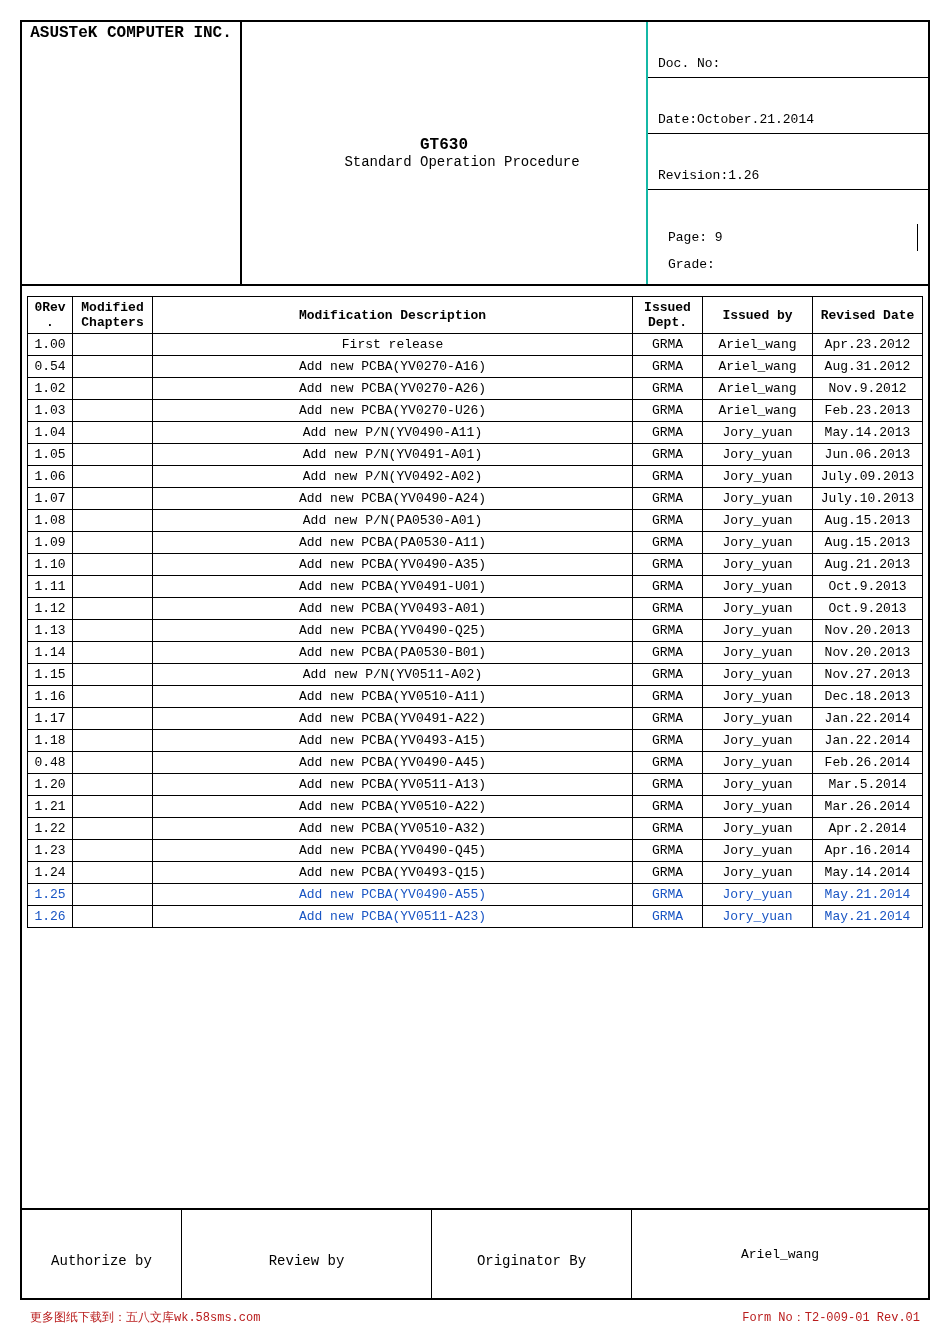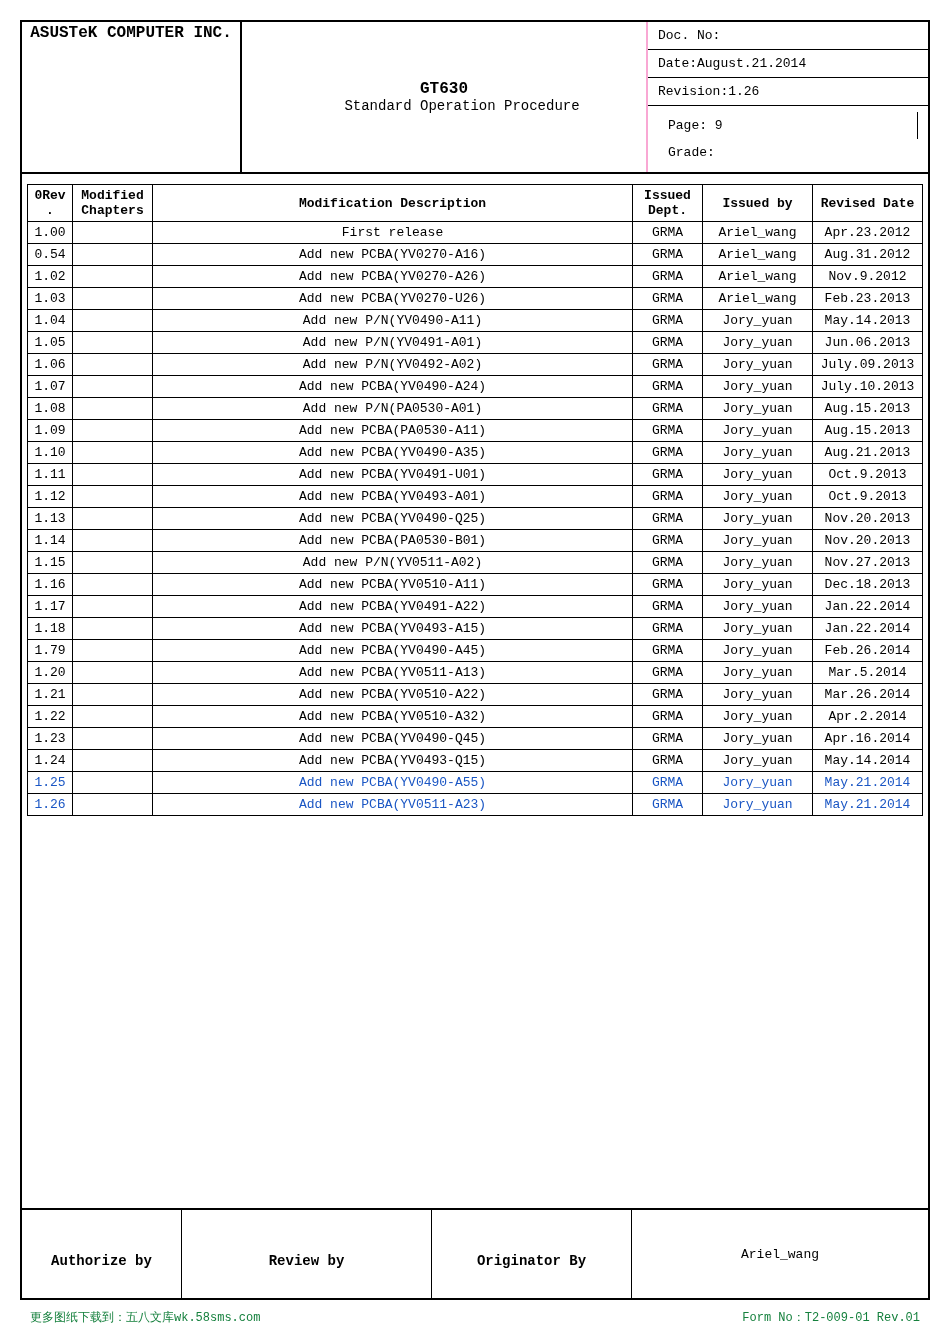--- a/index.html
+++ b/index.html
@@ -34,39 +34,40 @@
       align-items: flex-start;
       justify-content: center;
       padding: 2px;
       text-align: center;
       font-size: 16px;
       font-weight: bold;
     }
 
     .header-center {
       flex: 1;
-      border-right: 2px solid #f9a8d4;
+      border-right: 2px solid #14b8a6;
       display: flex;
       align-items: center;
       justify-content: center;
       text-align: center;
       padding: 10px;
       font-size: 15px;
     }
 
     .header-right {
       width: 280px;
       display: flex;
       flex-direction: column;
     }
 
     .header-right-row {
       border-bottom: 1px solid #000;
       padding: 6px 10px;
       font-size: 13px;
+      margin-top: 28px;
     }
 
     .header-right-row:last-child {
       border-bottom: none;
       display: flex;
       flex-direction: column;
     }
 
     .header-right-page {
       flex: 1;
@@ -145,32 +146,32 @@
 
     .footer-cell-orig {
       width: 200px;
     }
 
     .footer-cell-name {
       flex: 1;
     }
 
     .footer-label {
-      font-weight: bold;
+      font-weight: normal;
       font-size: 14px;
       margin-top: 14px;
     }
 
     
     .bottom-bar {
       display: flex;
       justify-content: space-between;
       padding: 4px 10px;
       font-size: 12px;
-      color: #15803d;
+      color: #b91c1c;
       margin-top: 5px;
     }
 
     .spacer-section {
       flex: 1;
       min-height: 160px;
     }
   </style>
 </head>
 <body>
@@ -185,21 +186,21 @@
       <div>
         <div style="font-size:16px;font-weight:bold;">GT630</div>
         <div style="font-size:14px;margin-left:36px;">Standard Operation Procedure</div>
       </div>
     </div>
     <div class="header-right">
       <div class="header-right-row">
         <span>Doc.  No:</span>
       </div>
       <div class="header-right-row">
-        <span>Date:August.21.2014</span>
+        <span>Date:October.21.2014</span>
       </div>
       <div class="header-right-row">
         <span>Revision:1.26</span>
       </div>
       <div class="header-right-row" style="display:flex;border-bottom:none;">
         <div class="header-right-page">Page: 9</div>
         <div class="header-right-grade">Grade:</div>
       </div>
     </div>
   </div>
@@ -363,21 +364,21 @@
           </tr>
           <tr>
             <td>1.18</td>
             <td></td>
             <td>Add new PCBA(YV0493-A15)</td>
             <td>GRMA</td>
             <td>Jory_yuan</td>
             <td>Jan.22.2014</td>
           </tr>
           <tr>
-            <td>1.79</td>
+            <td>0.48</td>
             <td></td>
             <td>Add new PCBA(YV0490-A45)</td>
             <td>GRMA</td>
             <td>Jory_yuan</td>
             <td>Feb.26.2014</td>
           </tr>
           <tr>
             <td>1.20</td>
             <td></td>
             <td>Add new PCBA(YV0511-A13)</td>

